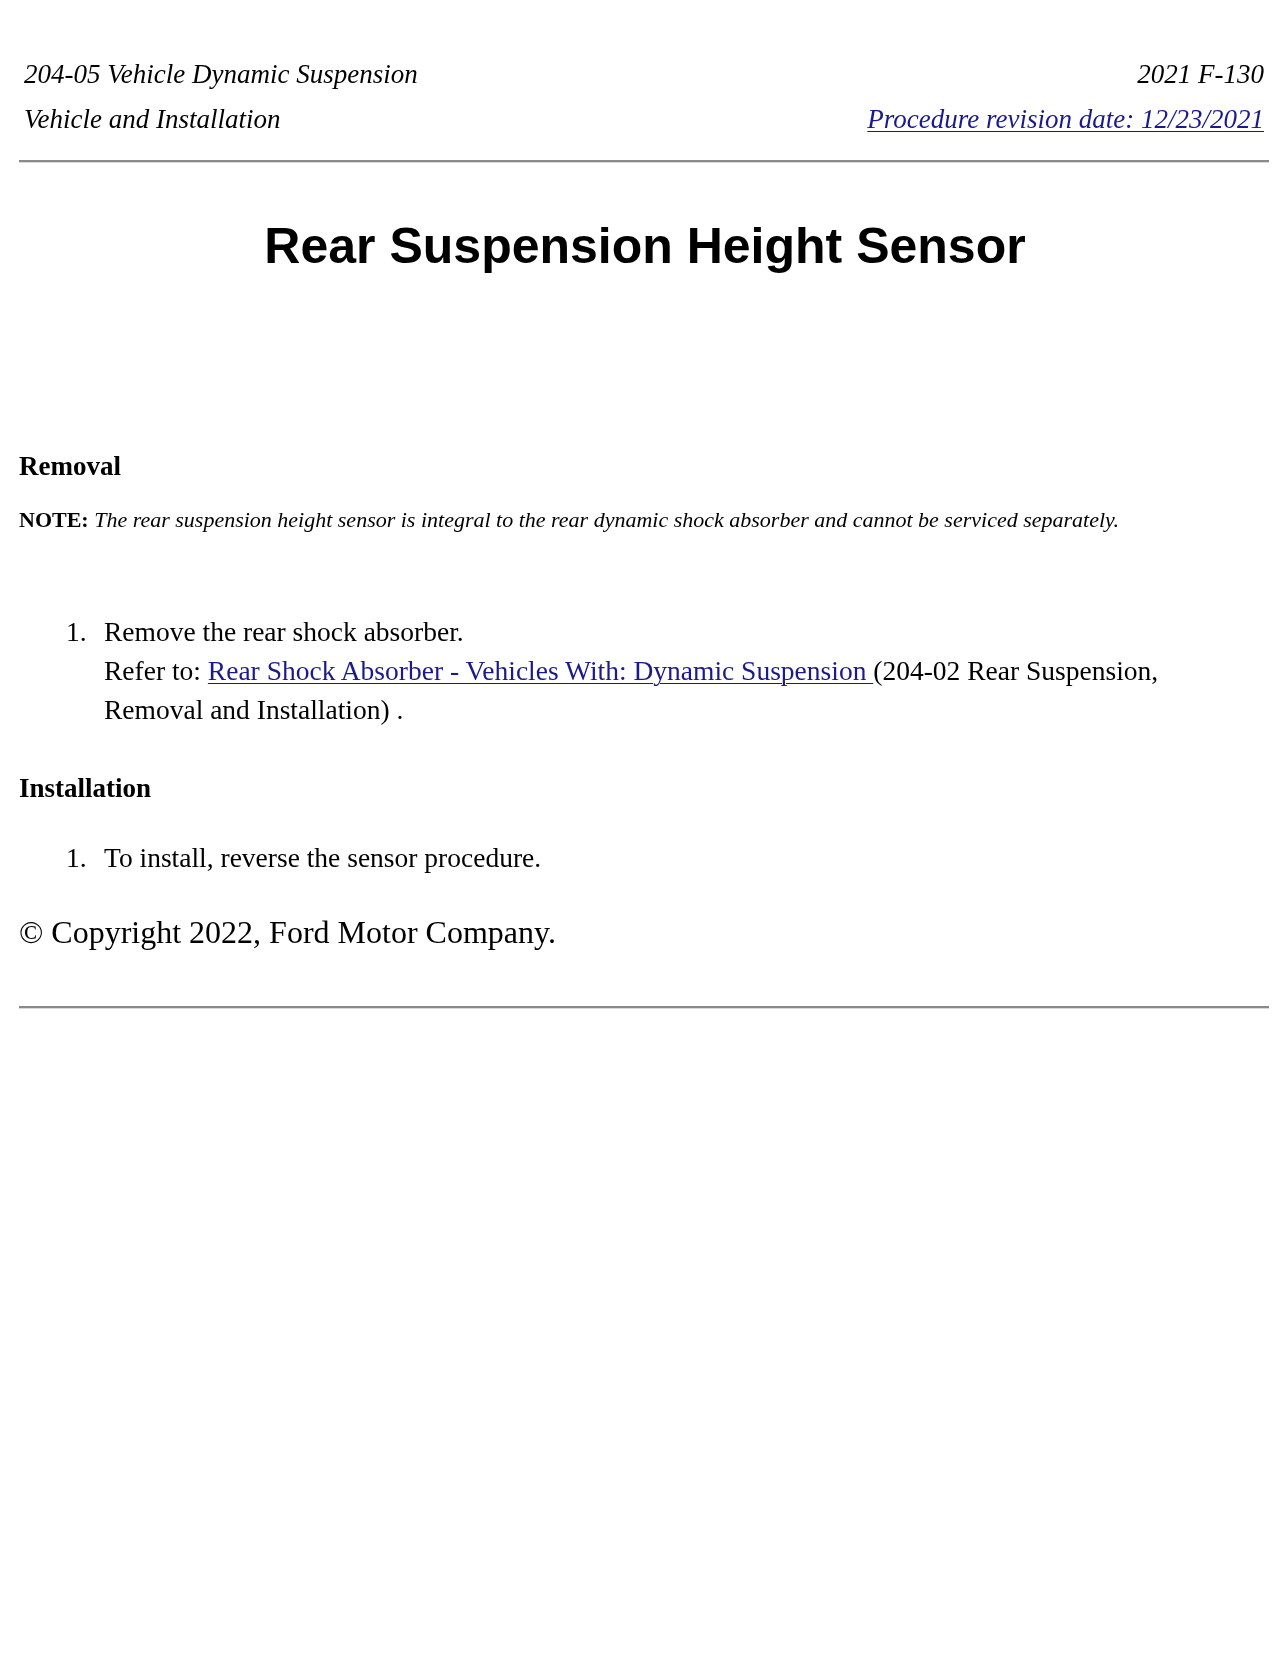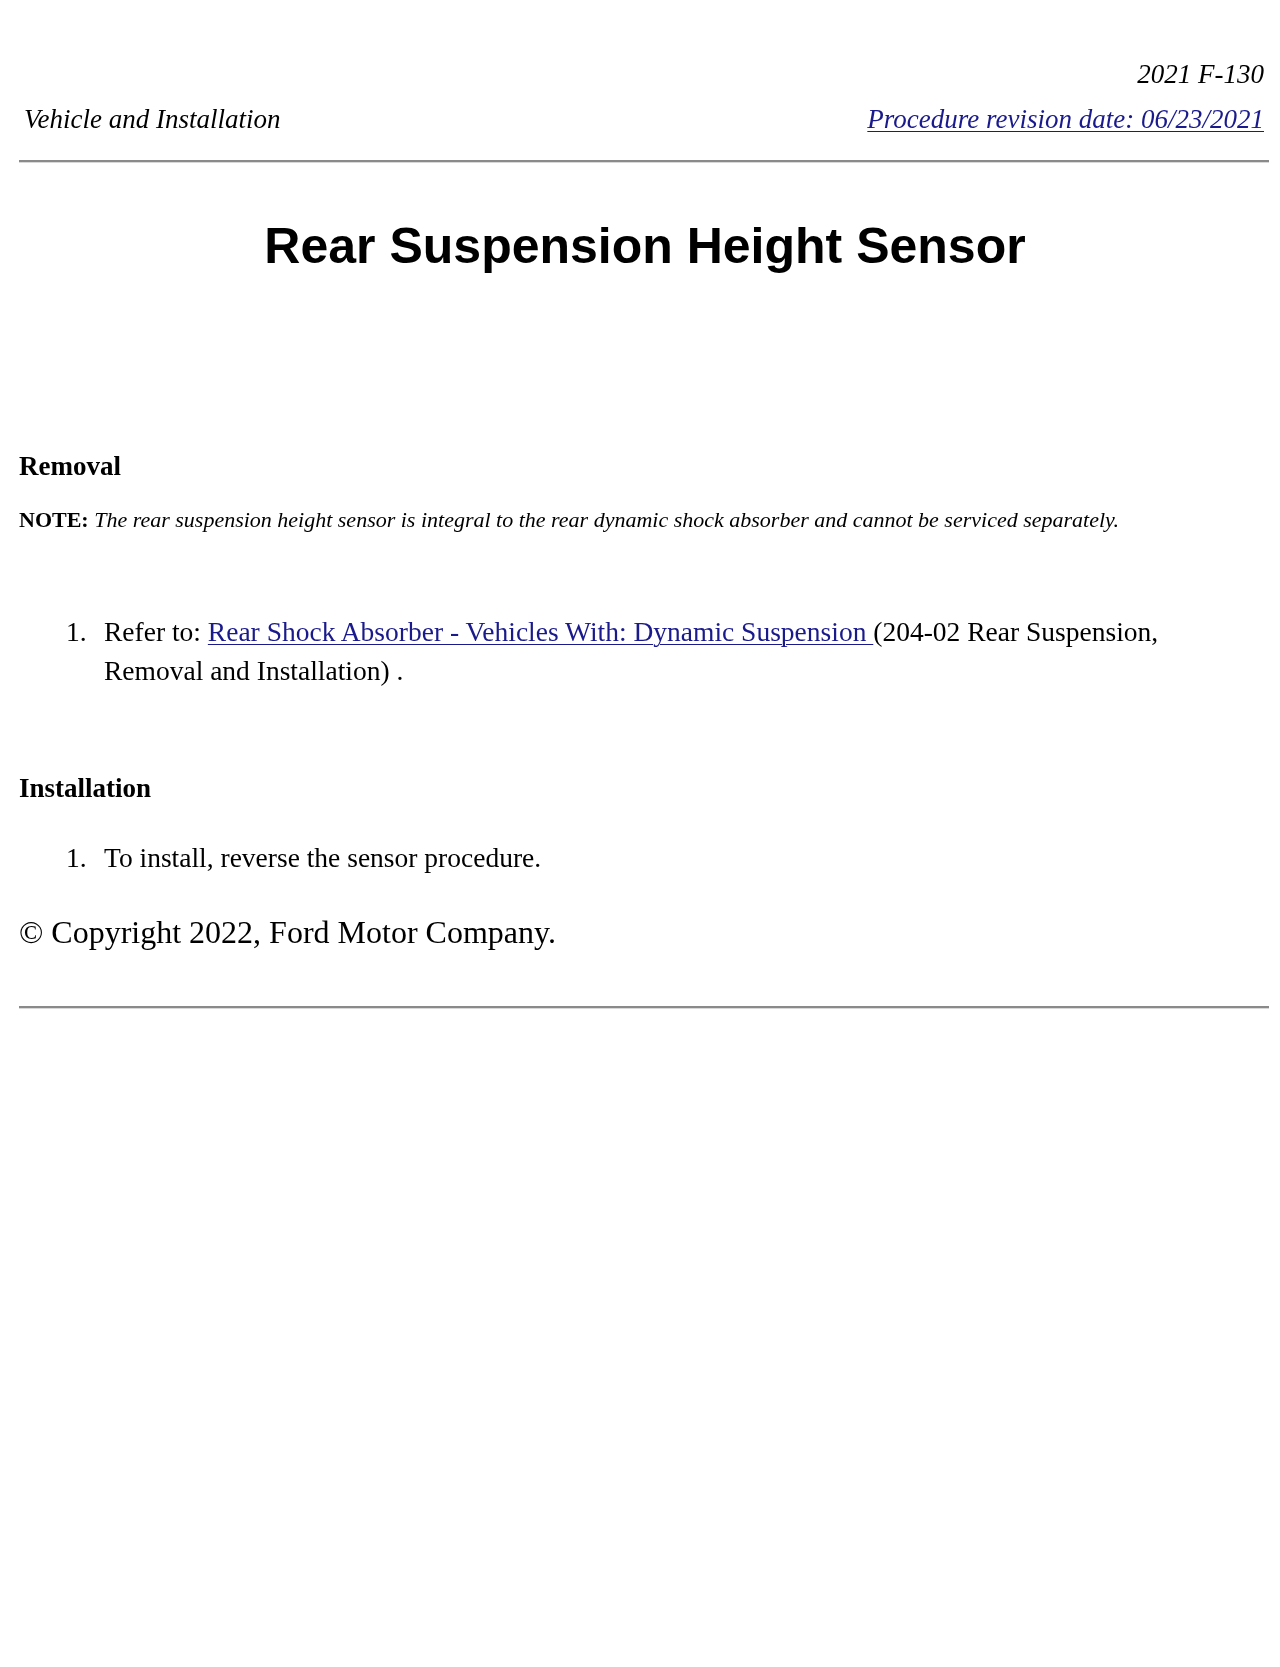--- a/index.html
+++ b/index.html
@@ -105,39 +105,41 @@
       font-size: 32px;
       line-height: 36px;
       white-space: nowrap;
     }
   </style>
 </head>
 <body>
 
 <div class="page">
 
+  <div class="hdr-left hdr-row1">204-05 Vehicle Dynamic Suspension</div>
   <div class="hdr-left hdr-row2">Vehicle and Installation</div>
   <div class="hdr-right hdr-row1">2021 F-130</div>
   <div class="hdr-right hdr-row2">
-    <a class="link" href="#">Procedure revision date: 06/23/2021 </a>
+    <a class="link" href="#">Procedure revision date: 12/23/2021 </a>
   </div>
 
   <div class="rule rule-top"></div>
 
   <h1 class="title" style="margin:0;">Rear Suspension Height Sensor</h1>
 
   <div class="section-heading sh-removal">Removal</div>
 
   <div class="note">
     <span class="note-label">NOTE:</span><span class="note-text"> The rear suspension height sensor is integral to the rear dynamic shock absorber and cannot be serviced separately.</span>
   </div>
 
   <div class="step step-r1">
     <span class="num">1.</span>
     <div class="body">
+      <div>Remove the rear shock absorber.</div>
       <div>
         <span>Refer to: </span><a class="link" href="#">Rear Shock Absorber - Vehicles With: Dynamic Suspension </a><span>(204-02 Rear Suspension, Removal and Installation) .</span>
       </div>
     </div>
   </div>
 
   <div class="section-heading sh-install">Installation</div>
 
   <div class="step step-i1">
     <span class="num">1.</span>

